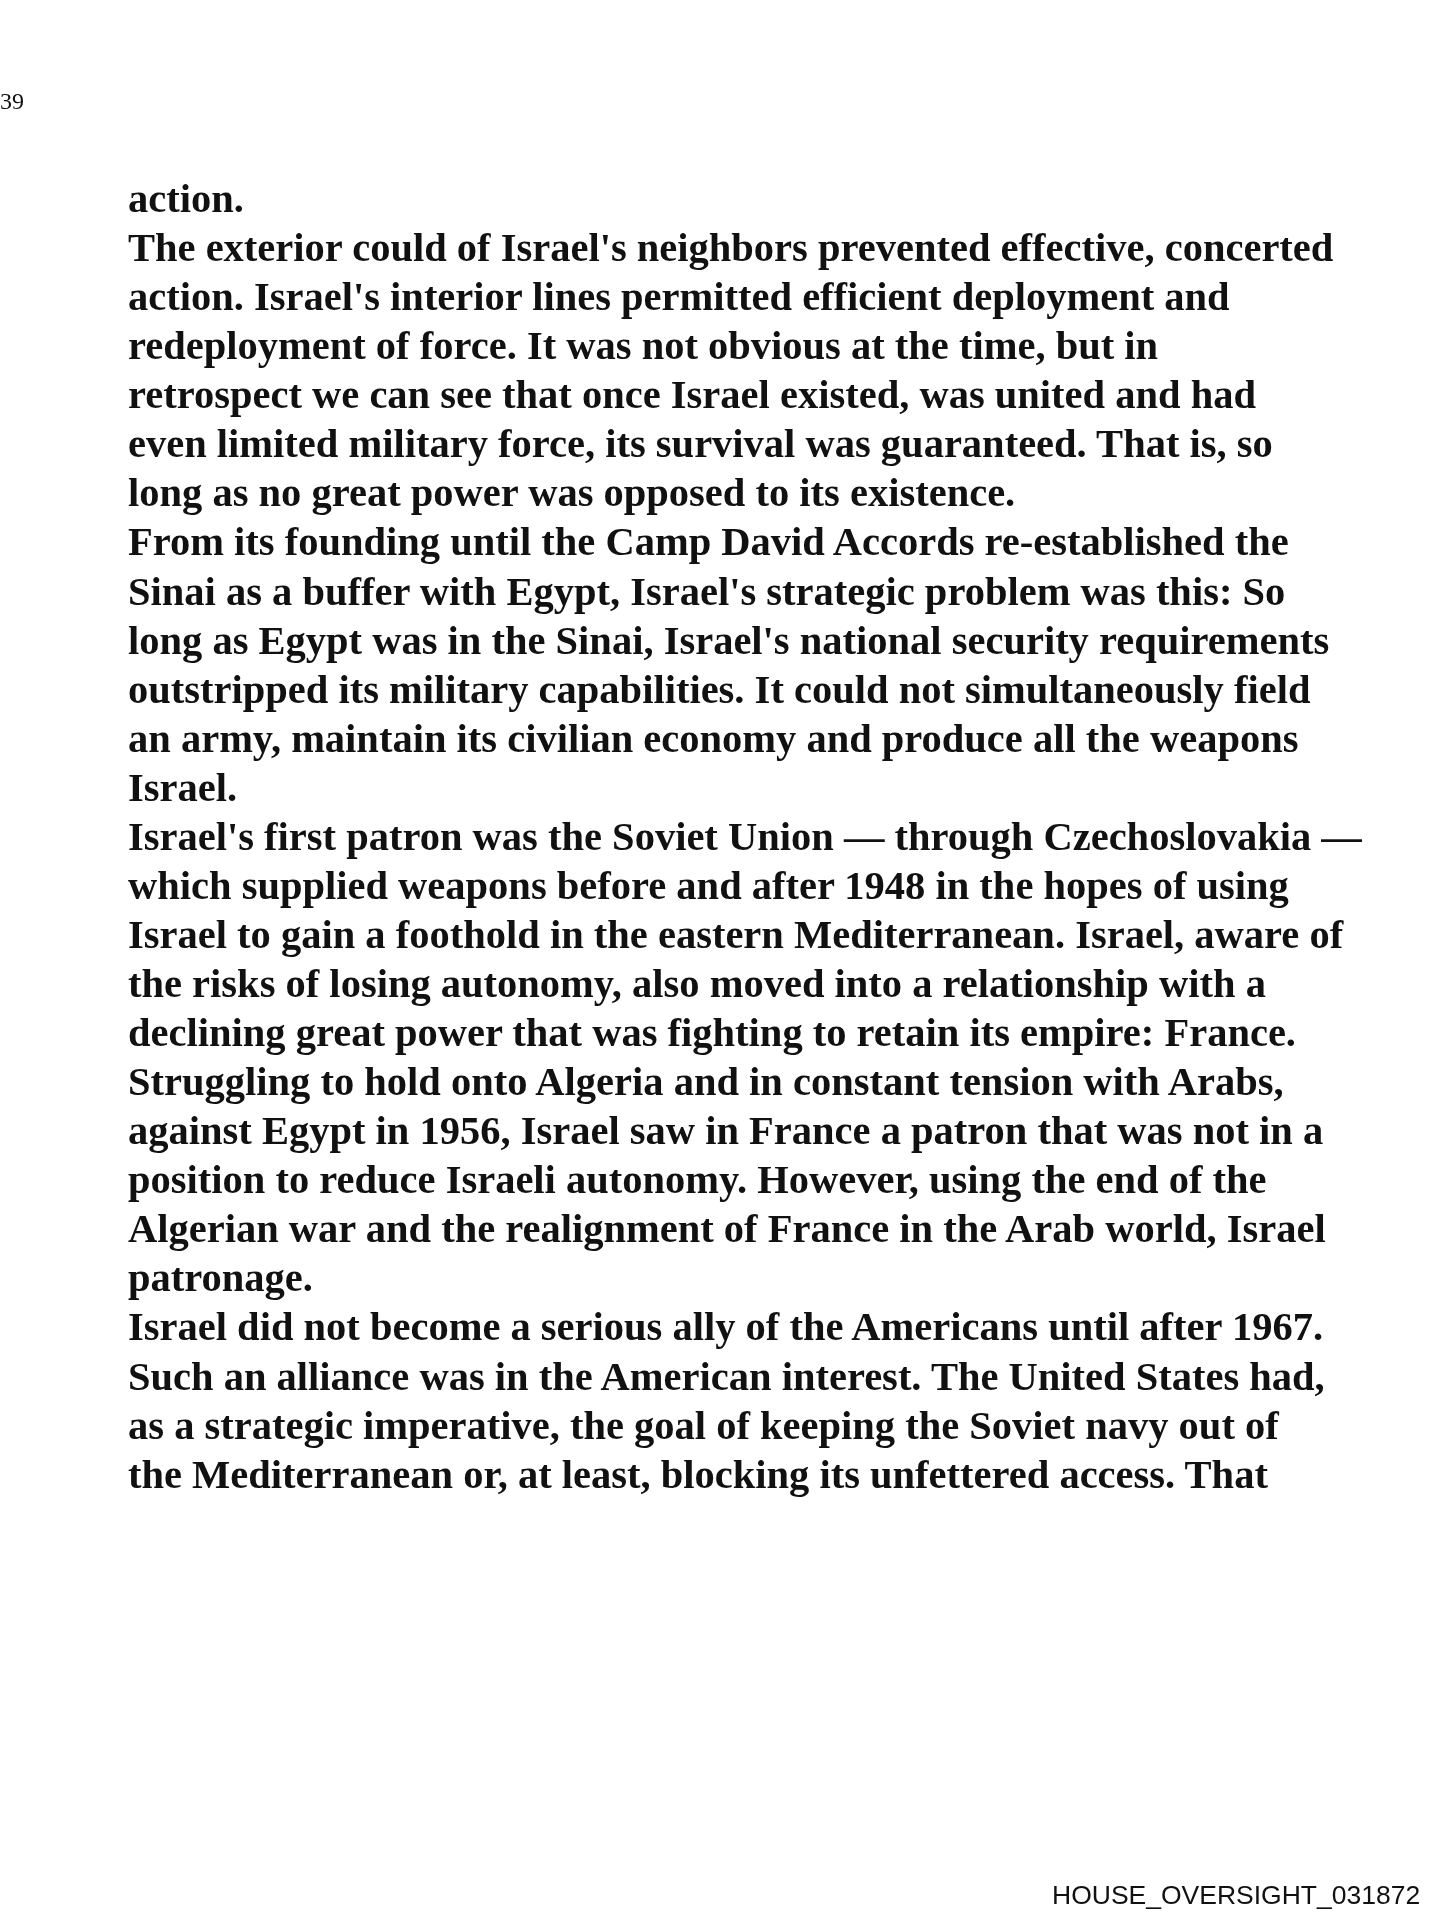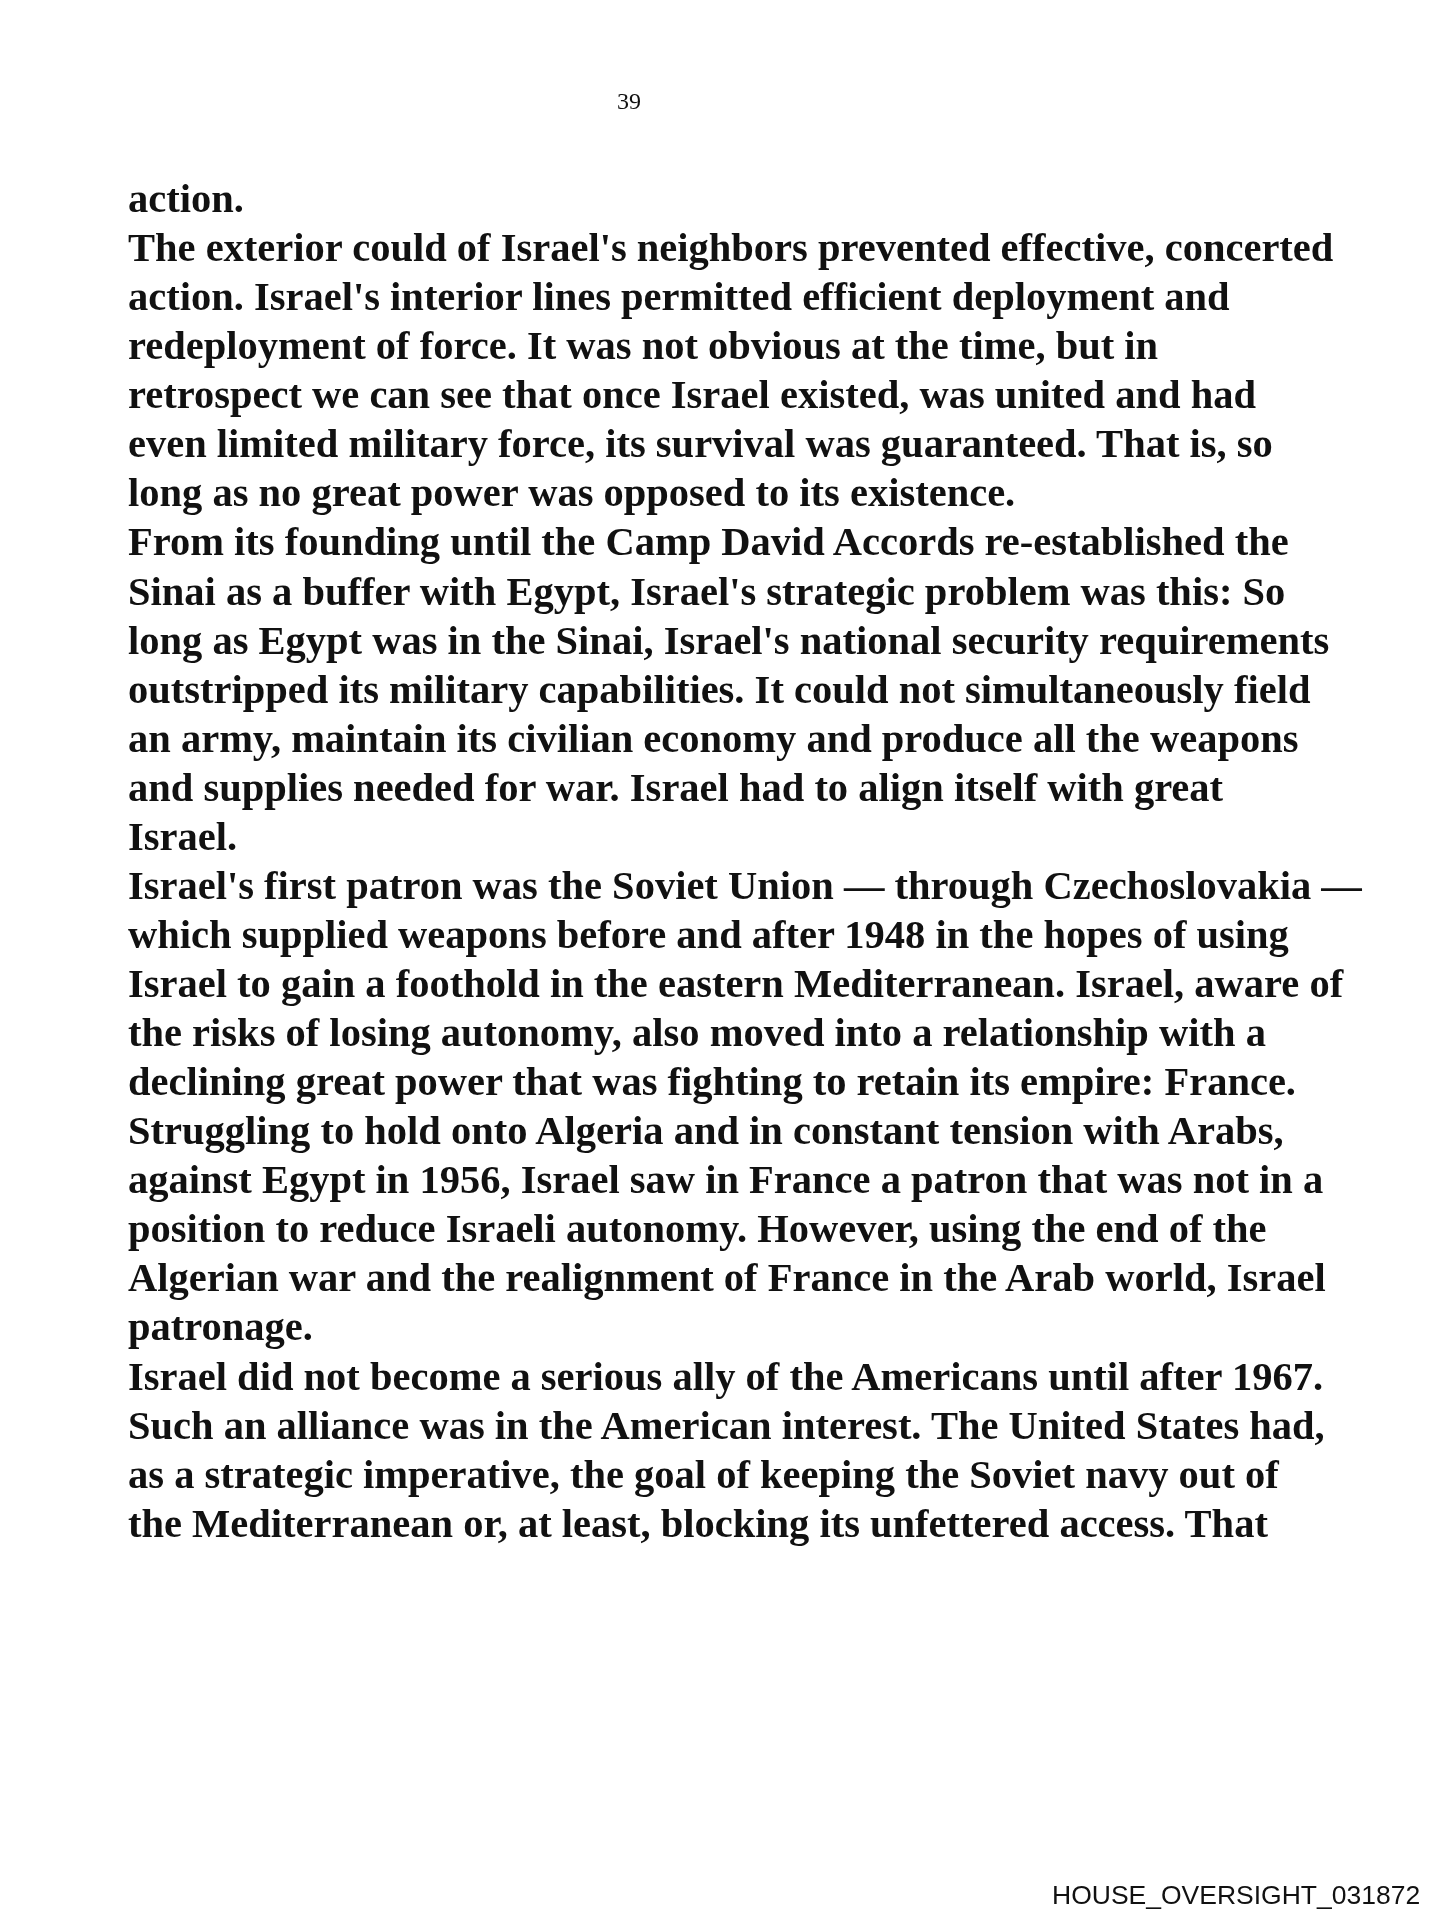--- a/index.html
+++ b/index.html
@@ -1,20 +1,20 @@
 <!DOCTYPE html>
 <html><head>
 <meta charset="utf-8">
 <style>
   html, body { margin: 0; padding: 0; background: #ffffff; }
   body { width: 1453px; height: 1920px; position: relative; overflow: hidden; }
   .page-number {
     position: absolute; left: 0; width: 1178px; top: 88px;
-    text-align: center;
-    font-family: "Liberation Serif", serif; font-size: 24px; color: #111; padding-left: 40px;
+    text-align: left;
+    font-family: "Liberation Serif", serif; font-size: 24px; color: #111;
   }
   .body-text {
     position: absolute; left: 128px; top: 174px;
     font-family: "Liberation Serif", serif; font-size: 40.5px;
     line-height: 49.07px; color: #111; white-space: nowrap; font-weight: bold;
   }
   .line { display: block; height: 49.07px; }
   .footer {
     position: absolute; left: 1052px; top: 1880px;
     font-family: "Liberation Sans", sans-serif; font-size: 26.5px; color: #111;
@@ -32,21 +32,20 @@
   <span class="line">action. Israel's interior lines permitted efficient deployment and</span>
   <span class="line">redeployment of force. It was not obvious at the time, but in</span>
   <span class="line">retrospect we can see that once Israel existed, was united and had</span>
   <span class="line">even limited military force, its survival was guaranteed. That is, so</span>
   <span class="line">long as no great power was opposed to its existence.</span>
   <span class="line">From its founding until the Camp David Accords re-established the</span>
   <span class="line">Sinai as a buffer with Egypt, Israel's strategic problem was this: So</span>
   <span class="line">long as Egypt was in the Sinai, Israel's national security requirements</span>
   <span class="line">outstripped its military capabilities. It could not simultaneously field</span>
   <span class="line">an army, maintain its civilian economy and produce all the weapons</span>
-  <span class="line">and supplies needed for war. Israel had to align itself with great</span>
   <span class="line">Israel.</span>
   <span class="line">Israel's first patron was the Soviet Union — through Czechoslovakia —</span>
   <span class="line">which supplied weapons before and after 1948 in the hopes of using</span>
   <span class="line">Israel to gain a foothold in the eastern Mediterranean. Israel, aware of</span>
   <span class="line">the risks of losing autonomy, also moved into a relationship with a</span>
   <span class="line">declining great power that was fighting to retain its empire: France.</span>
   <span class="line">Struggling to hold onto Algeria and in constant tension with Arabs,</span>
   <span class="line">against Egypt in 1956, Israel saw in France a patron that was not in a</span>
   <span class="line">position to reduce Israeli autonomy. However, using the end of the</span>
   <span class="line">Algerian war and the realignment of France in the Arab world, Israel</span>

